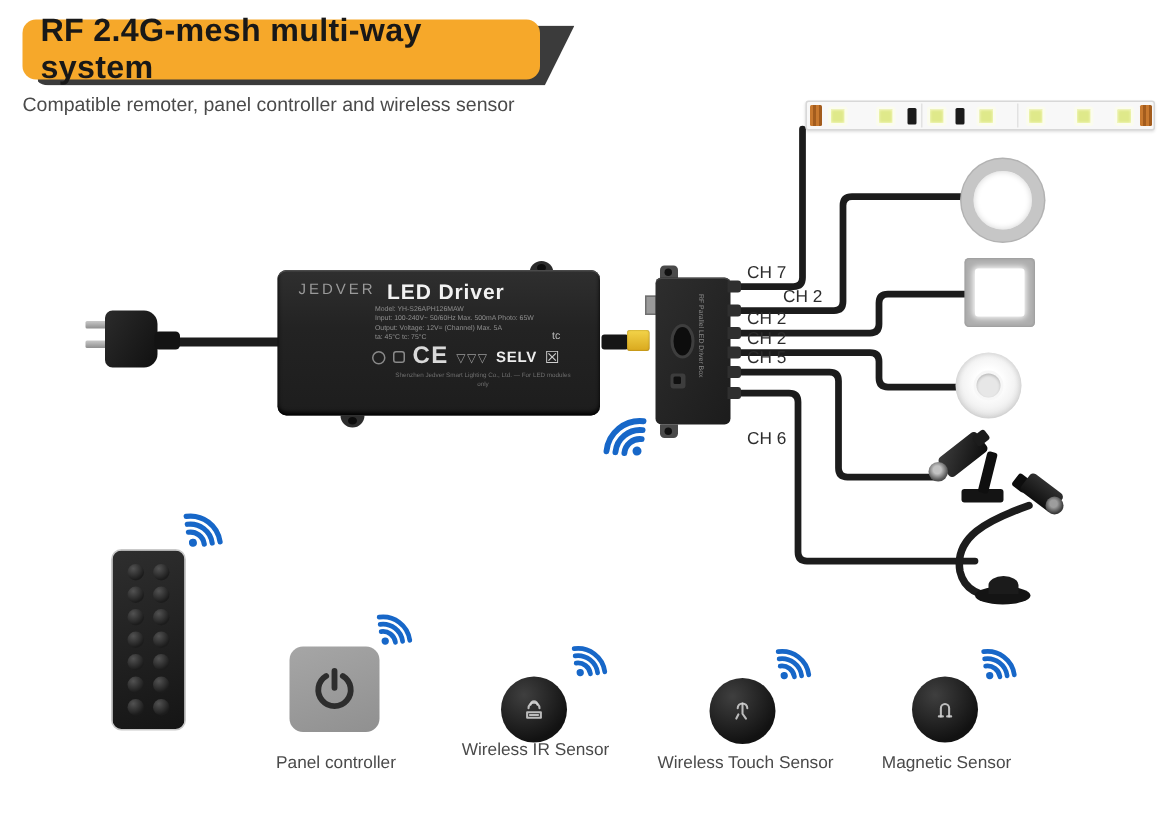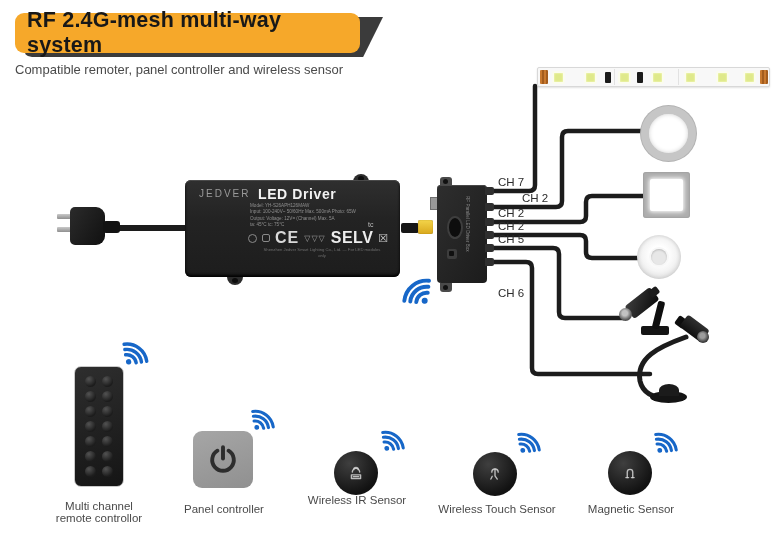--- a/index.html
+++ b/index.html
@@ -33,21 +33,21 @@
   .drv-ear .hole{position:absolute;left:5px;width:6px;height:5px;border-radius:50%;background:#0c0c0c;}
   .drv-brand{left:199px;top:188px;font-size:10px;color:#9a9a9a;letter-spacing:2px;}
   .drv-title{left:258px;top:186px;font-size:14px;font-weight:bold;color:#f2f2f2;letter-spacing:.6px;}
   .drv-specs{left:250px;top:203px;width:150px;font-size:4.6px;line-height:1.4;color:#8f8f8f;}
   .drv-certs{left:248px;top:229px;display:flex;align-items:center;gap:5px;color:#cfcfcf;}
   .cert-shape{box-sizing:border-box;border:1px solid #8a8a8a;}
   .cert-circle{width:9px;height:9px;border-radius:50%;}
   .cert-square{width:8px;height:8px;border-radius:2px;}
   .ce{font-size:16px;font-weight:bold;color:#d9d9d9;letter-spacing:1px;}
   .certmarks{font-size:8px;color:#9a9a9a;letter-spacing:1px;}
-  .selv{font-size:16px;font-weight:bold;color:#ededed;letter-spacing:.5px;}
+  .selv{font-size:10px;font-weight:bold;color:#ededed;letter-spacing:.5px;}
   .weee{font-size:11px;color:#cfcfcf;}
   .tcmark{left:368px;top:221px;font-size:7px;color:#bdbdbd;}
   .drv-foot{left:262px;top:247px;width:120px;font-size:4.2px;color:#6f6f6f;text-align:center;line-height:1.4;}
 
   
   .conn-stub{left:401px;top:223px;width:18px;height:10px;background:#161616;border-radius:2px;}
   .conn-yellow{left:418px;top:220px;width:15px;height:14px;border-radius:2px;
     background:linear-gradient(180deg,#f3d44a,#d9a81d);box-shadow:inset 0 0 1px #7a5c00;}
 
   
@@ -286,24 +286,20 @@
       <span class="rbtn"></span>
     <span class="rbtn"></span>
       <span class="rbtn"></span>
     <span class="rbtn"></span>
       <span class="rbtn"></span>
     <span class="rbtn"></span>
       <span class="rbtn"></span>
     <span class="rbtn"></span>
       <span class="rbtn"></span>
   </div>
-  <div class="abs lbl" style="left:99px;top:500px;">
-    <span style="display:block;">Multi channel</span>
-    <span style="display:block;">remote controllor</span>
-  </div>
 
   <div class="abs panel-ctrl">
     <svg width="36" height="36" viewBox="0 0 24 24">
       <path d="M12 3.5 V11"></path>
         <path d="M8.3 5.8 A7.2 7.2 0 1 0 15.7 5.8"></path>
     </svg>
   </div>
   <div class="abs lbl" style="left:224px;top:503px;">Panel controller</div>
 
   <div class="abs disc" style="left:334px;top:451px;">

